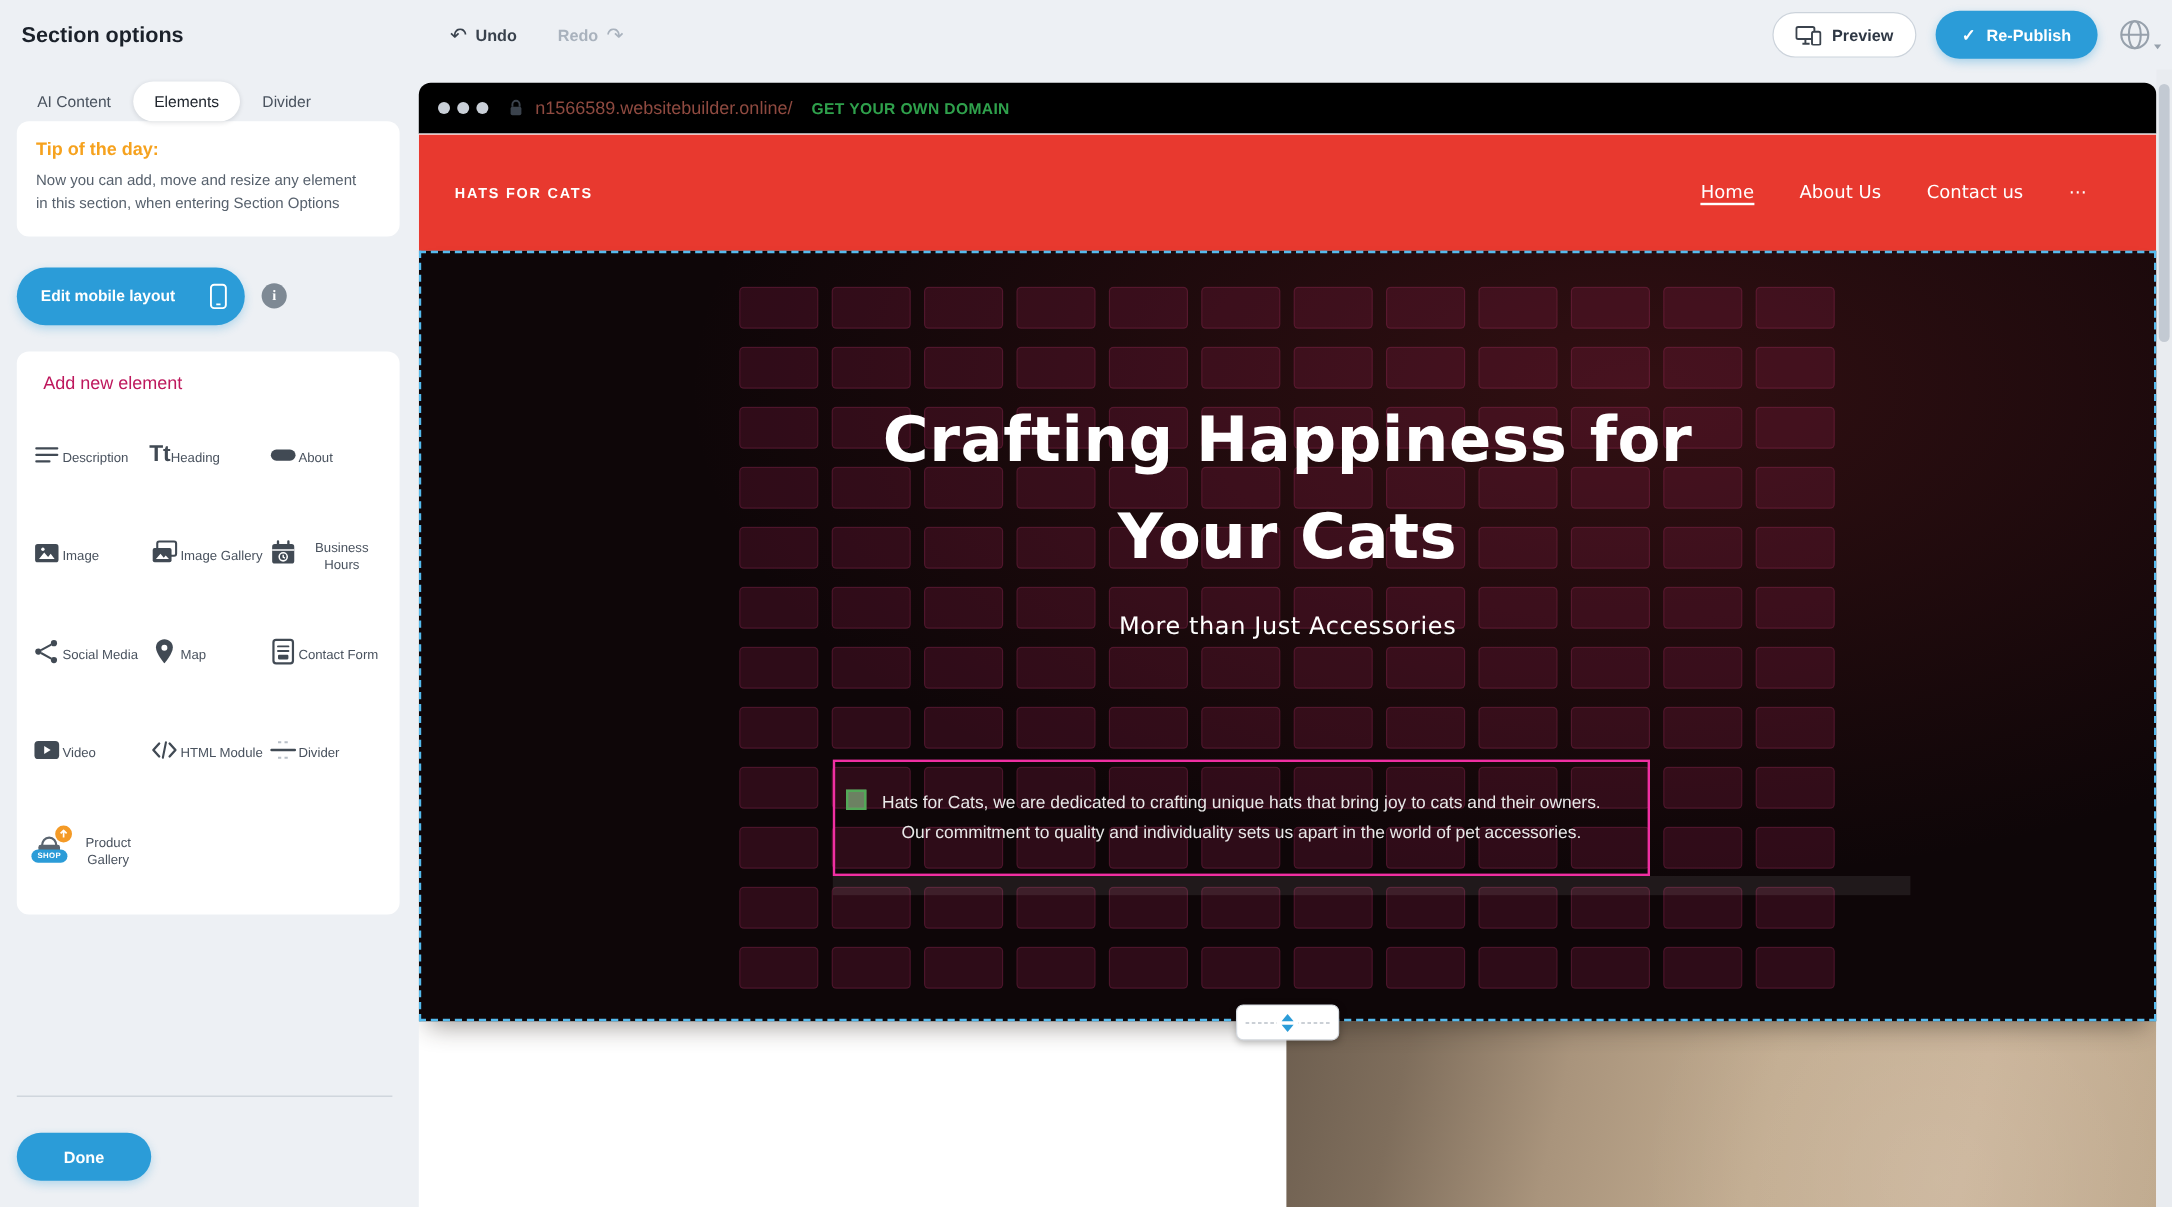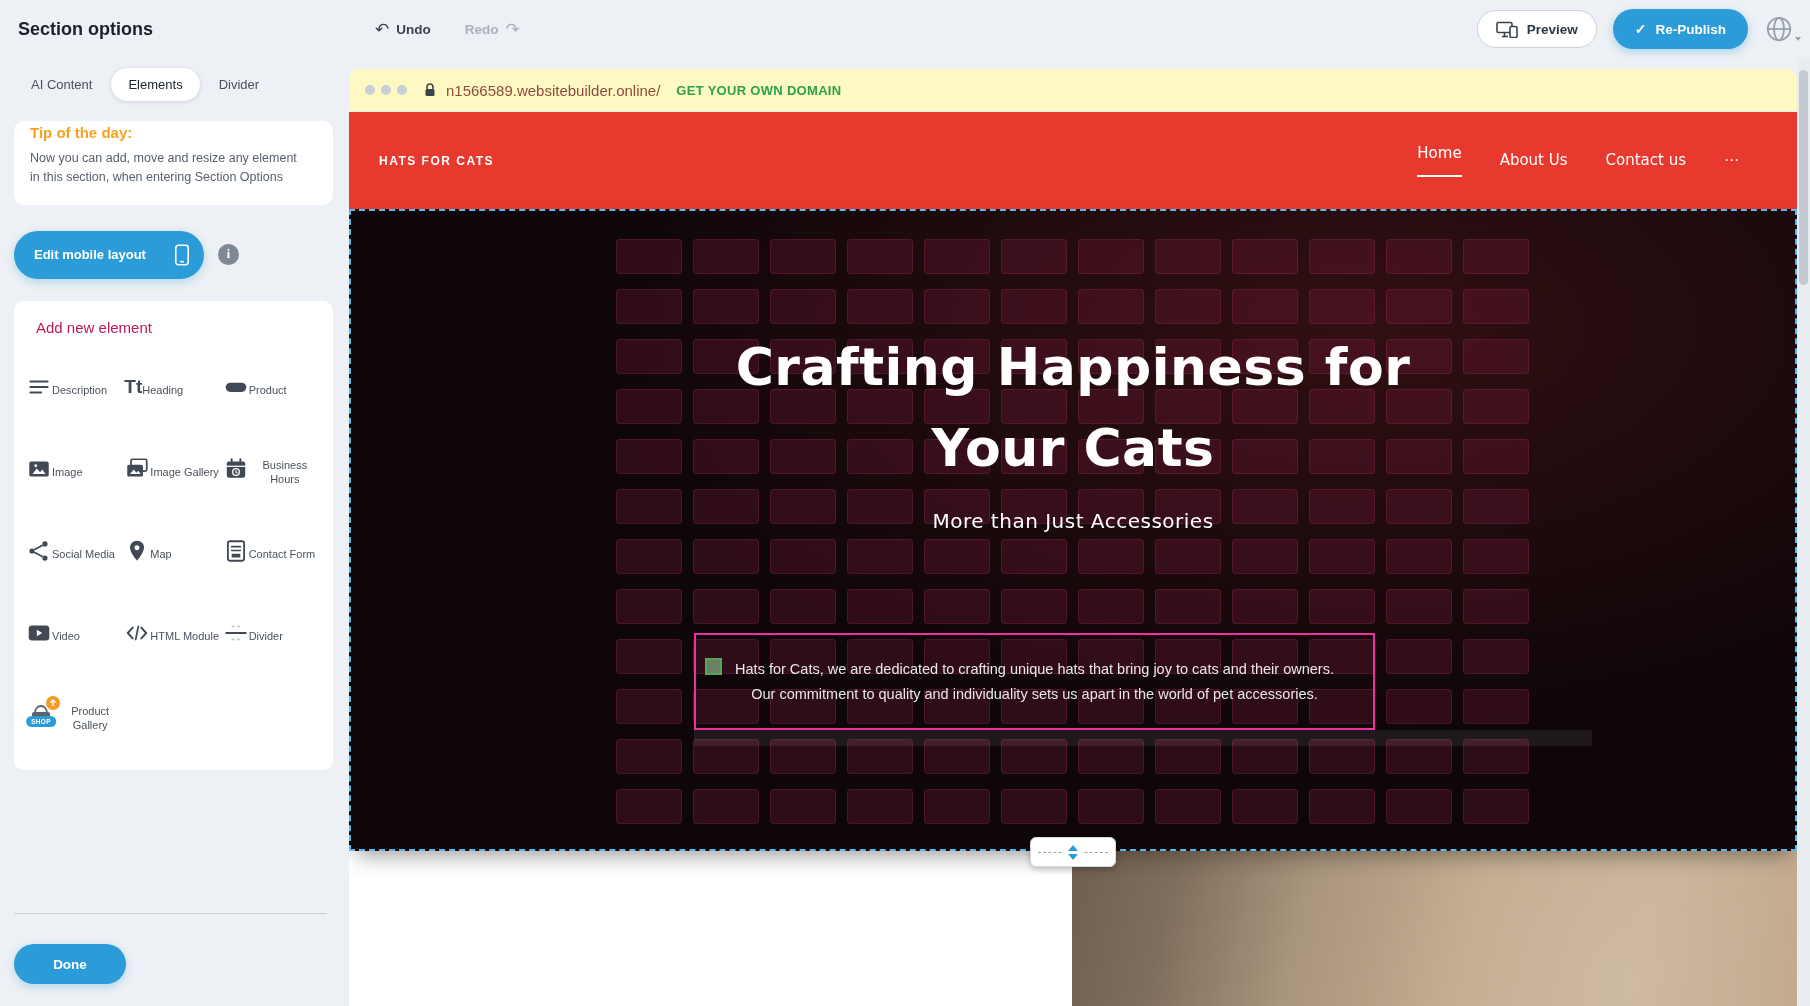--- a/index.html
+++ b/index.html
@@ -20,53 +20,53 @@
   .check{font-size:14px}
   .globe-wrap{position:relative;width:30px;height:30px;cursor:pointer}
   .globe-caret{position:absolute;right:-7px;bottom:3px;width:0;height:0;border-left:3.5px solid transparent;border-right:3.5px solid transparent;border-top:4.5px solid #97a1ac}
 
   
   .sidebar{position:absolute;left:0;top:58px;width:349px;bottom:0}
   .tabs{display:flex;align-items:center;gap:2px;margin:10px 16px 0 14px}
   .tab{padding:9px 17px;border-radius:18px;font-size:13px;color:#49525e;cursor:pointer;background:none;border:none}
   .tab.active{background:#fff;box-shadow:0 1px 4px rgba(20,30,40,.14);color:#20262e}
   .card{background:#fff;border-radius:10px;margin:0 16px 0 14px}
-  .tip-card{margin-top:20px;padding:3px 16px 17px}
+  .tip-card{padding:15px 16px 17px}
   .tip-title{color:var(--tip_orange);font-size:15px;font-weight:bold;margin-bottom:8px}
   .tip-body{font-size:12.5px;color:#57616d;line-height:1.55;max-width:272px}
   .mobile-row{display:flex;align-items:center;gap:14px;margin:26px 16px 0 14px}
   .mobile-btn{display:flex;align-items:center;gap:28px;height:48px;padding:0 14px 0 20px;border-radius:24px;background:var(--accent);border:none;color:#fff;font-size:13px;font-weight:bold;cursor:pointer;box-shadow:0 3px 8px rgba(43,156,216,.3)}
   .info-dot{width:21px;height:21px;border-radius:50%;background:#7e8994;color:#fff;font-size:12px;font-weight:bold;font-family:"Liberation Serif",serif;display:flex;align-items:center;justify-content:center;cursor:pointer}
   .add-card{margin-top:22px;padding:18px 12px 24px}
   .add-title{font-size:15px;color:#be185d;margin:0 0 20px 10px}
   .el-grid{display:grid;grid-template-columns:repeat(3,1fr);row-gap:20px}
   .el-item{display:flex;flex-direction:row;align-items:center;cursor:pointer;min-height:62px}
   .el-icon{height:30px;display:flex;align-items:center;justify-content:center}
   .el-label{margin-top:7px;font-size:11px;color:#49525e;text-align:center;line-height:1.3;max-width:76px}
   .tt{font-size:19px;font-weight:bold;color:#414a54}
   .pg-icon{position:relative;width:30px;height:30px}
   .shop-tag{position:absolute;left:50%;transform:translateX(-50%);bottom:3px;background:var(--accent);color:#fff;font-size:6.5px;font-weight:bold;padding:2px 5px;border-radius:6px;letter-spacing:.3px}
   .plus-badge{position:absolute;top:-4px;right:-4px;width:14px;height:14px;border-radius:50%;background:#f49a26;display:flex;align-items:center;justify-content:center}
   .sidebar-divider{position:absolute;left:14px;width:313px;bottom:92px;border-top:1px solid #c9d0d8}
   .done-btn{position:absolute;left:14px;bottom:22px;width:112px;height:40px;border-radius:20px;background:var(--accent);border:none;color:#fff;font-size:13.5px;font-weight:bold;cursor:pointer;box-shadow:0 3px 8px rgba(43,156,216,.3)}
 
   
   .canvas{position:absolute;left:349px;top:58px;width:1448px;bottom:0}
-  .browser-bar{margin-top:11px;height:43px;background:#fef9c3;border-radius:10px 10px 0 0;display:flex;align-items:center;padding:0 16px;border-bottom:1px solid #e8ebef}
+  .browser-bar{margin-top:11px;height:43px;background:#000000;border-radius:10px 10px 0 0;display:flex;align-items:center;padding:0 16px;border-bottom:1px solid #e8ebef}
   .win-dots{display:flex;gap:6px;margin-right:16px}
   .win-dots i{width:10px;height:10px;border-radius:50%;background:#c9cfd7}
   .lock{margin-right:9px;display:flex}
   .url{font-size:15px;color:#8f4a40}
   .domain-link{margin-left:16px;font-size:13px;font-weight:bold;color:var(--link_green);letter-spacing:.3px;cursor:pointer;background:none;border:none}
   .site{position:absolute;top:54px;left:0;right:0;bottom:0;background:#fff;overflow:hidden}
   .site-header{height:97px;background:var(--brand_red);display:flex;align-items:center;padding:0 58px 0 30px}
   .logo{color:#fff;font-size:12px;font-weight:bold;letter-spacing:1.5px}
   .site-nav{margin-left:auto;display:flex;align-items:center;gap:38px}
   .nav-item{color:#fff;font-size:15px;font-family:"DejaVu Sans",sans-serif;cursor:pointer;padding-bottom:2px}
-  .nav-item.active{border-bottom:2px solid #fff;padding-bottom:13px}
+  .nav-item.active{border-bottom:2px solid #fff;padding-bottom:0}
   .hero{position:relative;height:642px;background:radial-gradient(ellipse at 70% 18%, rgba(125,35,40,.32), rgba(0,0,0,0) 55%),#0e0608;outline:2px dashed var(--selection_blue);outline-offset:-2px;box-shadow:0 12px 20px -8px rgba(40,30,25,.45);z-index:2}
   .tiles{position:absolute;left:267px;top:30px;display:grid;grid-template-columns:repeat(12,66px);grid-auto-rows:35px;column-gap:11px;row-gap:15px}
   .tile{background:rgba(122,26,62,.30);border:1px solid rgba(200,62,118,.20);border-radius:4px}
   .hero-content{position:absolute;inset:0;z-index:2;text-align:center;font-family:"DejaVu Sans",sans-serif}
   .hero-h1{padding-top:118px;font-size:52px;line-height:1.56;color:#fff;font-weight:600;letter-spacing:.5px}
   .hero-h1 span{display:block}
   .hero-sub{margin-top:20px;font-size:20px;color:#fff;letter-spacing:.5px}
   .para-box{position:absolute;left:345px;top:424px;width:681px;height:97px;border:2px solid var(--selection_pink);display:flex;flex-direction:column;justify-content:center;cursor:text}
   .para-line{font-size:14.5px;color:#e8e8e8;line-height:1.7;white-space:nowrap;font-family:"Liberation Sans",sans-serif}
   .green-handle{position:absolute;left:9px;top:23px;width:17px;height:17px;border:2px solid #53a858;background:rgba(160,225,160,.55);cursor:move}
@@ -168,21 +168,21 @@
         <span class="el-icon tt">Tt</span>
         <span class="el-label">Heading</span>
       </div>
 
       <div class="el-item">
         <span class="el-icon">
           <svg width="26" height="26" viewBox="0 0 24 24">
               <rect x="2.5" y="8" width="19" height="8.5" rx="4.25" fill="#414a54"></rect>
             </svg>
         </span>
-        <span class="el-label">Product</span>
+        <span class="el-label">About</span>
       </div>
 
       <div class="el-item">
         <span class="el-icon">
           <svg width="26" height="26" viewBox="0 0 24 24">
               <rect x="3" y="5" width="18" height="14" rx="2" fill="#414a54"></rect>
               <path d="M6 16.5l4-5 3 3.5 2-2.5 3 4z" fill="#fff"></path>
               <circle cx="9" cy="9" r="1.3" fill="#fff"></circle>
             </svg>
         </span>

